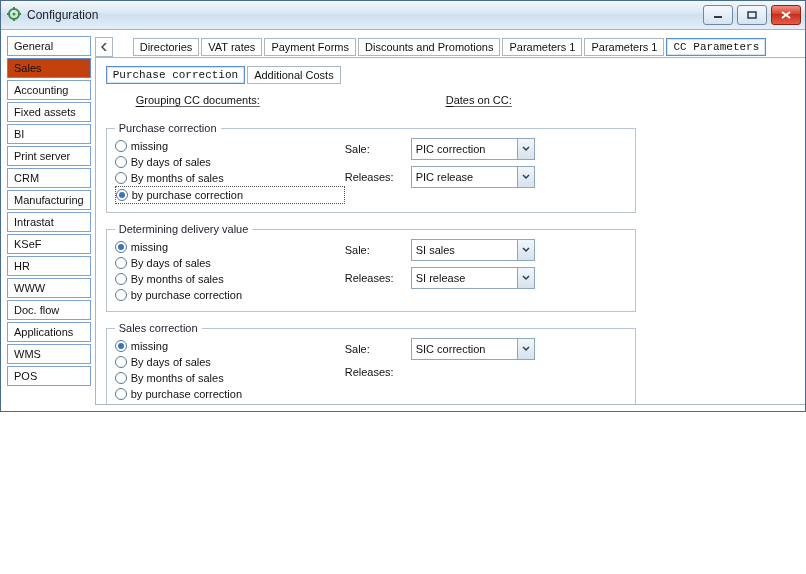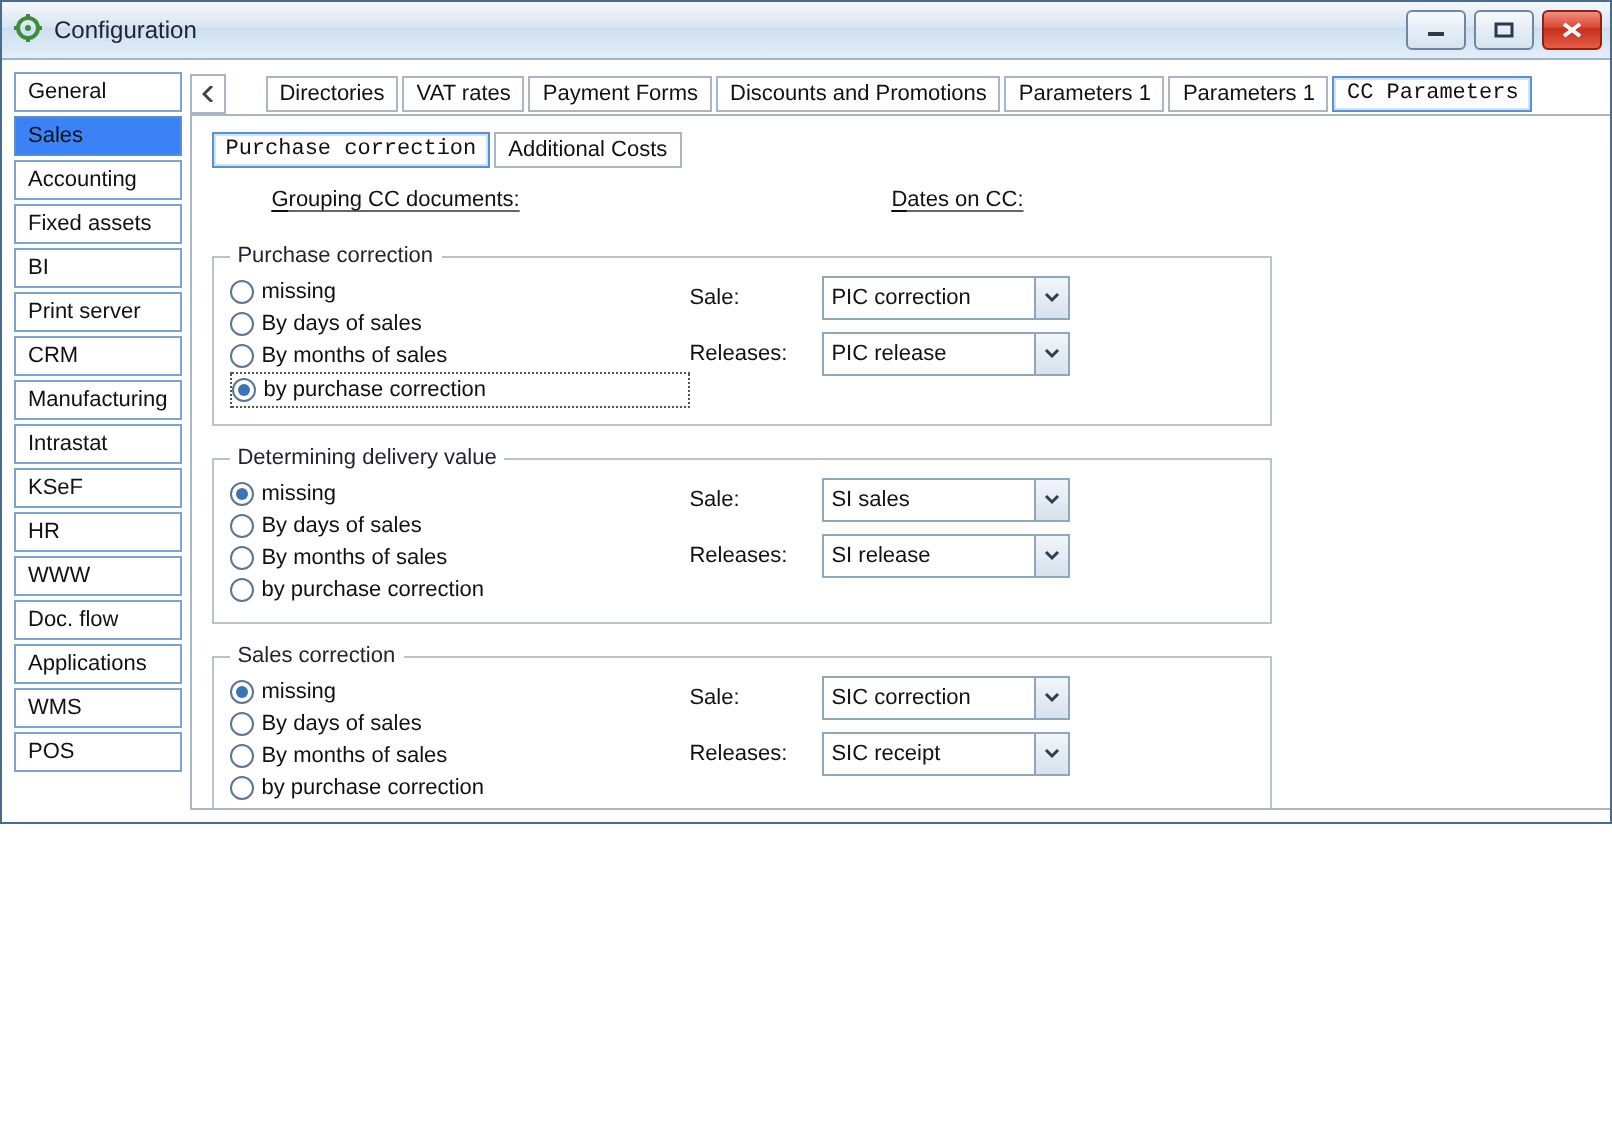--- a/index.html
+++ b/index.html
@@ -75,21 +75,21 @@
   border:1px solid #7ca5d6;
   background:#fff;
   padding:3px 6px;
   height:20px;
   box-sizing:border-box;
   display:flex;
   align-items:center;
   cursor:pointer;
 }
 .sidebar-item.active {
-  background:#3b82f6;
+  background:#c2410c;
   border-color:#5c8fd0;
 }
 .content {
   flex:1;
   display:flex;
   flex-direction:column;
 }
 .tab-strip {
   display:flex;
   align-items:center;
@@ -511,28 +511,20 @@
                       <span class="dd-text">SIC correction</span>
                       <span class="dd-btn">
                         <svg width="8" height="6">
                           <polyline points="1,1 4,4 7,1" fill="none" stroke="#2b3f54" stroke-width="1.5"></polyline>
                         </svg>
                       </span>
                     </div>
                   </div>
                   <div class="sel-row">
                     <span class="lbl">Releases:</span>
-                    <div class="dropdown">
-                      <span class="dd-text">SIC receipt</span>
-                      <span class="dd-btn">
-                        <svg width="8" height="6">
-                          <polyline points="1,1 4,4 7,1" fill="none" stroke="#2b3f54" stroke-width="1.5"></polyline>
-                        </svg>
-                      </span>
-                    </div>
                   </div>
                 </div>
               </div>
             </fieldset>
           </div>
       </div>
     </div>
 
     <div class="right-rail">
       <div class="rail-btn">

